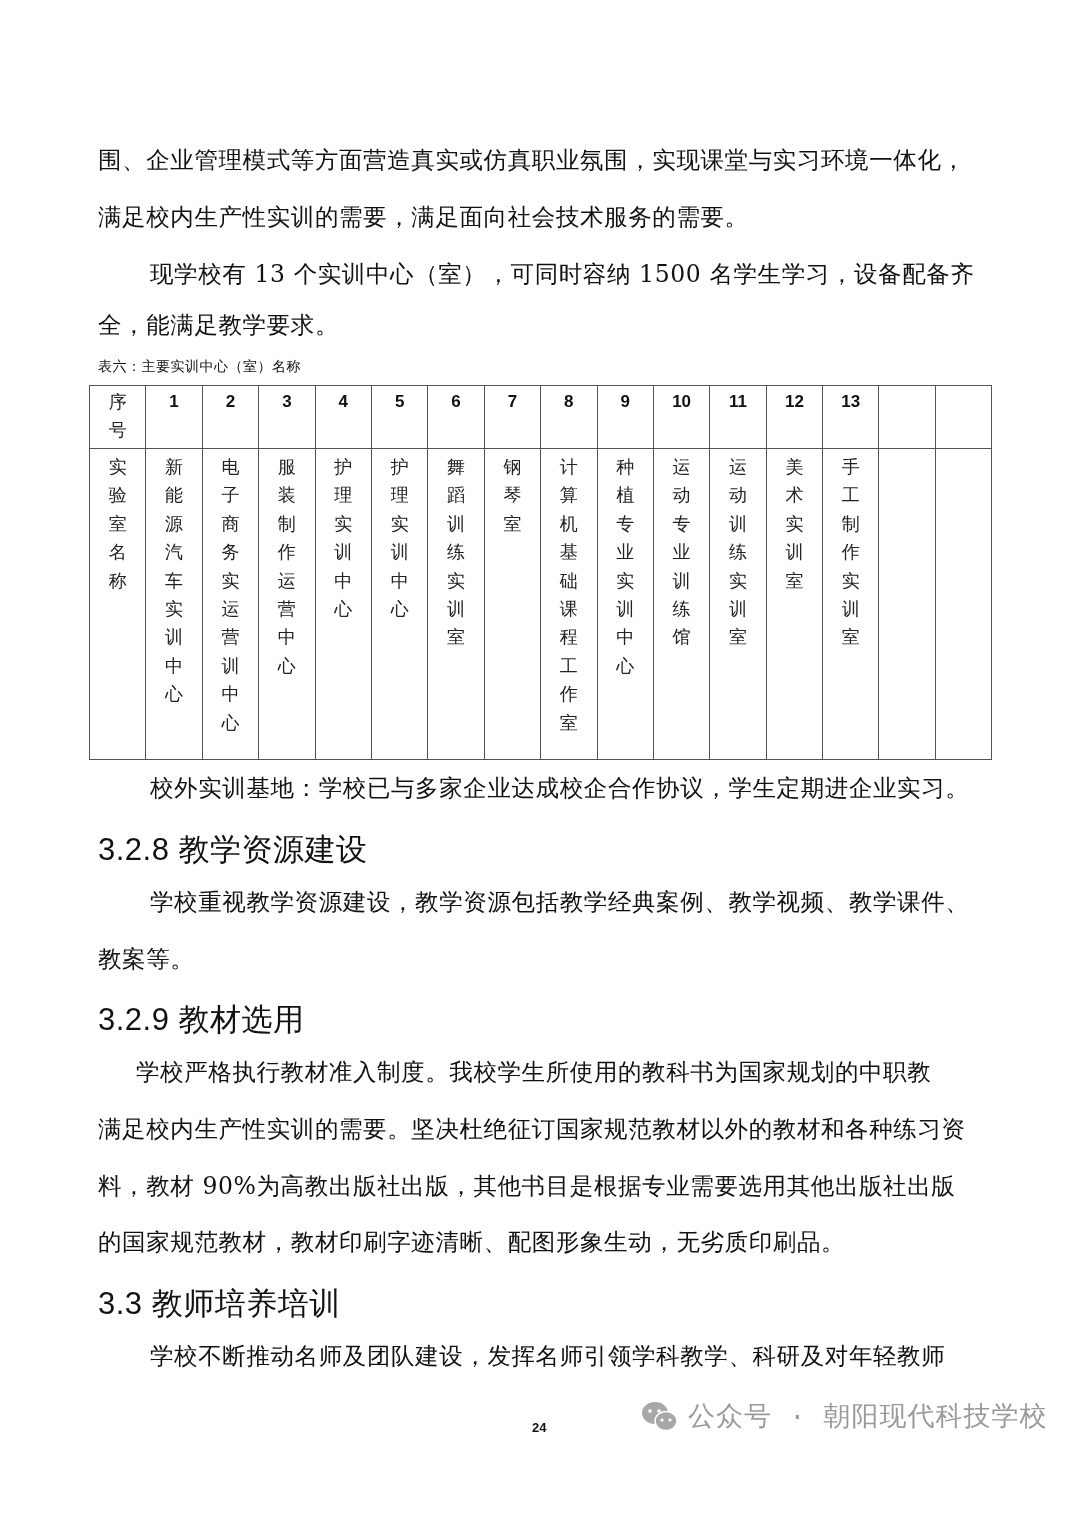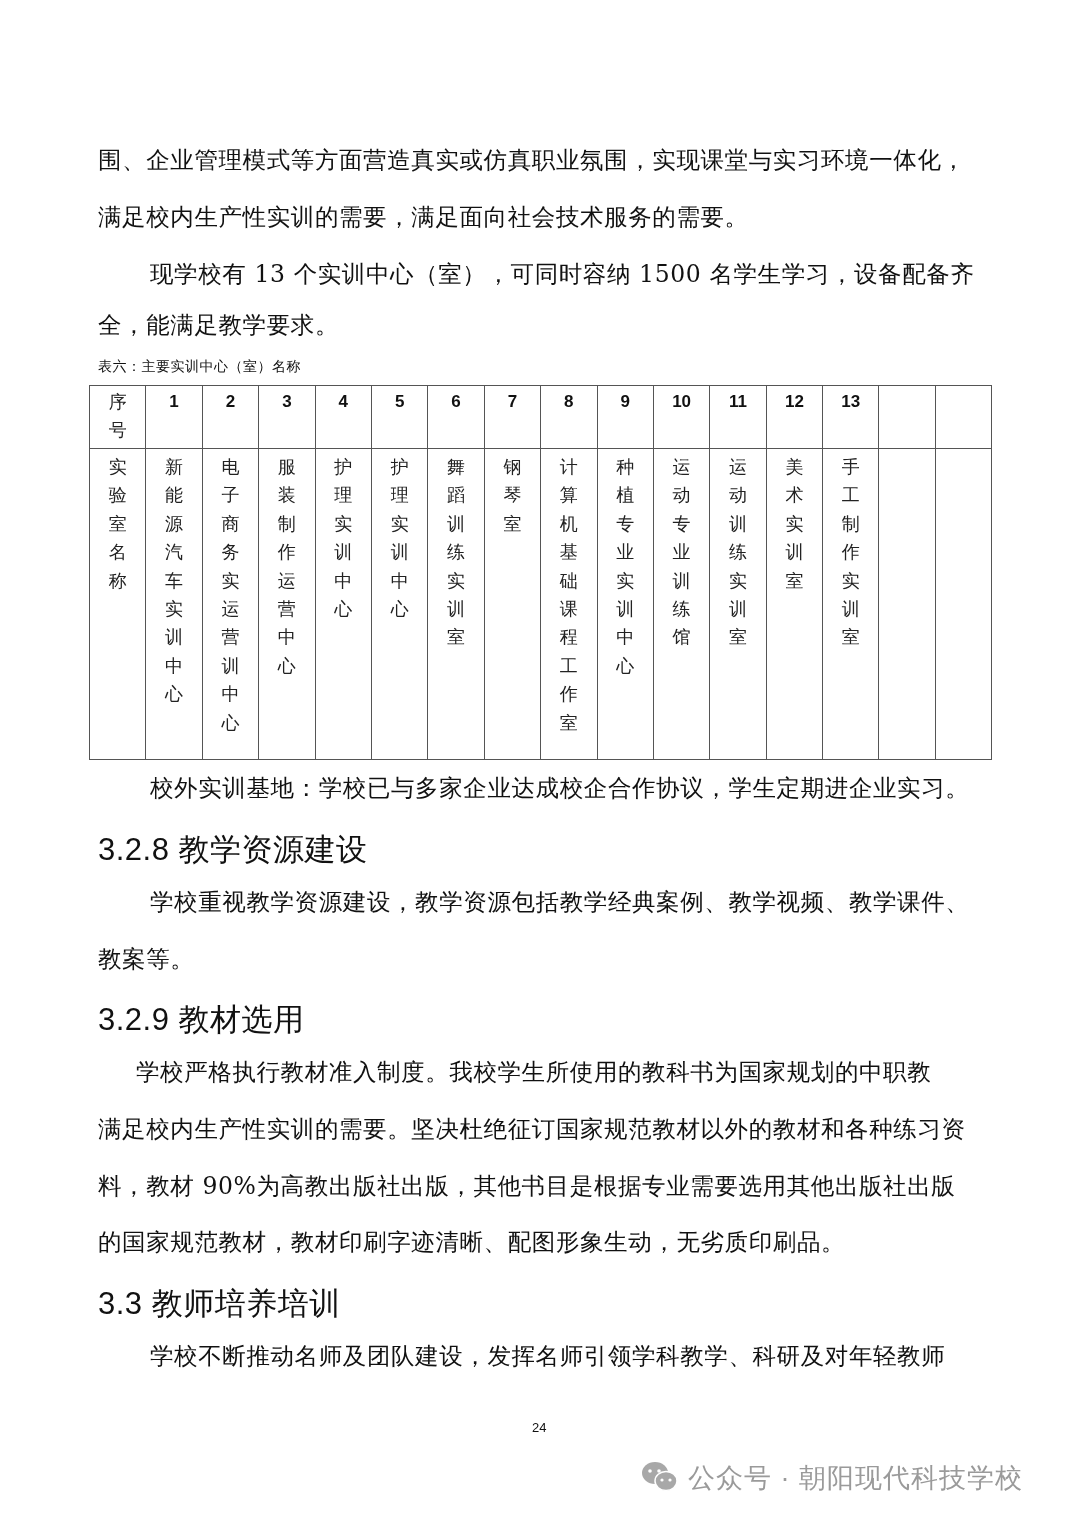--- a/index.html
+++ b/index.html
@@ -8,23 +8,23 @@
   .line { position: absolute; left: 98px; font-size: 23.5px; white-space: nowrap; letter-spacing: 0.6px; text-align: right; }
   .indent { left: 150px; }
   .heading { font-family: "Liberation Sans", "DejaVu Sans", sans-serif; font-size: 31px; letter-spacing: 0.5px; }
   .caption { position: absolute; left: 98px; top: 358px; font-size: 14px; letter-spacing: 0.5px; }
   table.lab { position: absolute; left: 89px; top: 385px; width: 903px; border-collapse: collapse; table-layout: fixed; }
   table.lab td { border: 1.3px solid #555; vertical-align: top; text-align: center; font-size: 18px; padding: 0; }
   table.lab tr.head td { height: 56px; font-family: "Liberation Sans", "DejaVu Sans", sans-serif; font-weight: bold; font-size: 17px; padding-top: 6px; }
   table.lab tr.head td.first { font-family: "DejaVu Serif", serif; font-weight: normal; font-size: 18px; line-height: 27px; padding-top: 2px; }
   table.lab tr.body td { height: 306px; padding-top: 4px; }
   .vtext { display: inline-block; width: 20px; line-height: 28.4px; word-break: break-all; font-size: 18px; color: #222; }
-  .pagenum { position: absolute; top: 1420px; left: 532px; font-family: "Liberation Sans", sans-serif; font-size: 13px; font-weight: normal; }
-  .watermark { position: absolute; top: 1460px; left: 640px; display: flex; align-items: flex-start; gap: 8px;
-               color: #9a9a9a; font-family: Liberation Sans, sans-serif; font-size: 27px; letter-spacing: 1px; }
+  .pagenum { position: absolute; top: 1420px; left: 532px; font-family: "Liberation Sans", sans-serif; font-size: 13px; font-weight: bold; }
+  .watermark { position: absolute; top: 1398px; left: 640px; display: flex; align-items: flex-end; gap: 8px;
+               color: #9a9a9a; font-family: Liberation Mono, monospace; font-size: 27px; letter-spacing: 1px; }
   .wm-icon { width: 40px; height: 34px; position: relative; }
 </style>
 </head>
 <body>
 
 <div>
 
   <div class="line" style="top:144px">围、企业管理模式等方面营造真实或仿真职业氛围，实现课堂与实习环境一体化，</div>
   <div class="line" style="top:201px">满足校内生产性实训的需要，满足面向社会技术服务的需要。</div>
   <div class="line indent" style="top:258px">现学校有 13 个实训中心（室），可同时容纳 1500 名学生学习，设备配备齐</div>

